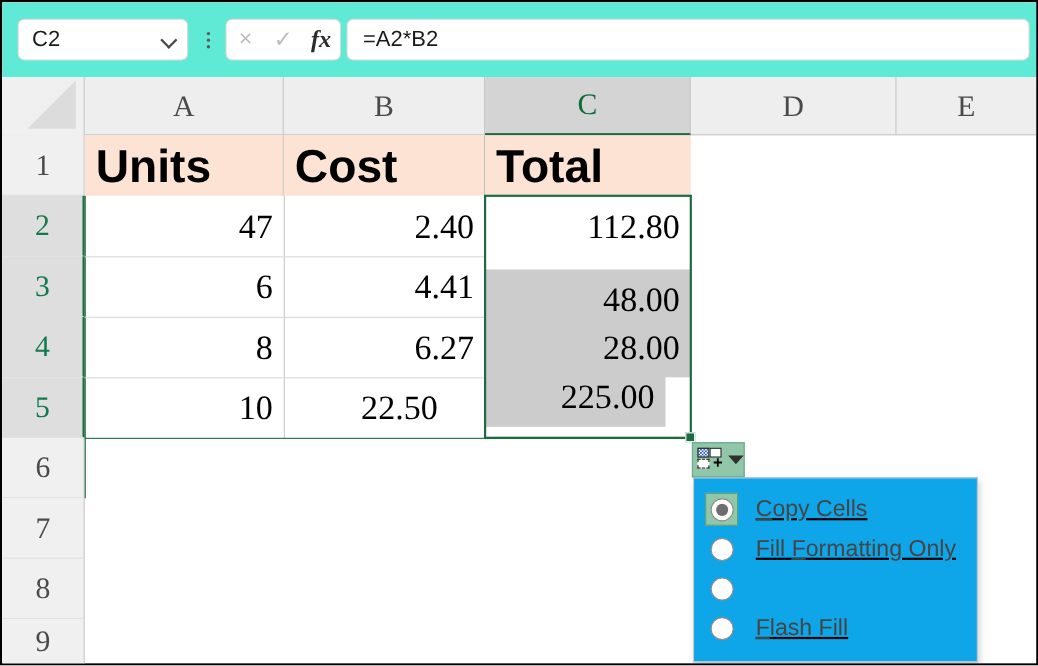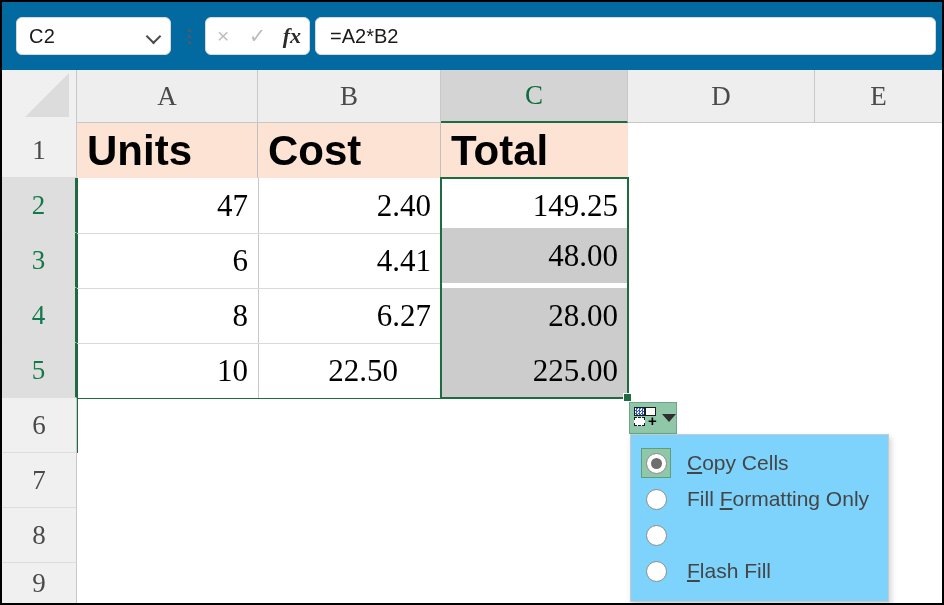--- a/index.html
+++ b/index.html
@@ -16,21 +16,21 @@
     background: #ffffff;
     border: 2px solid #000000;
     overflow: hidden;
   }
 
   
   .formula-strip {
     position: absolute;
     left: 0; top: 0;
     width: 940px; height: 68px;
-    background: #0369a1;
+    background: #5eead4;
     display: flex;
     align-items: center;
     padding-left: 14px;
   }
   .name-box {
     width: 155px; height: 38px;
     background: #ffffff;
     border: 1px solid #d8d8d8;
     border-radius: 6px;
     display: flex;
@@ -273,24 +273,25 @@
     margin-left: 3px;
     border-left: 7px solid transparent;
     border-right: 7px solid transparent;
     border-top: 8px solid #2f2f2f;
     flex: none;
   }
 
   
   .menu {
     position: absolute;
-    background: #7dd3fc;
+    background: #0ea5e9;
     border: 1px solid #c9c9c9;
     box-shadow: 2px 3px 6px rgba(0,0,0,.18);
     padding: 10px 0 12px 0;
+    text-decoration: underline;
   }
   .menu-item {
     display: flex;
     align-items: center;
     height: 36px;
     padding-left: 10px;
     cursor: pointer;
   }
   .radio-wrap {
     width: 30px; height: 30px;
@@ -377,33 +378,33 @@
     <div class="rowhead" style="top:383px; height:55px;">7</div>
     <div class="rowhead" style="top:438px; height:55px;">8</div>
     <div class="rowhead" style="top:493px; height:42px;">9</div>
 
     <div class="cell hdr bordered" style="left:75px;  top:53px; width:181px; height:55px;">Units</div>
     <div class="cell hdr bordered" style="left:256px; top:53px; width:183px; height:55px;">Cost</div>
     <div class="cell hdr" style="left:439px; top:53px; width:187px; height:55px;">Total</div>
 
     <div class="cell num" style="left:75px;  top:108px; width:181px; height:55px;">47</div>
     <div class="cell num" style="left:256px; top:108px; width:183px; height:55px;">2.40</div>
-    <div class="cell num" style="left:439px; top:108px; width:187px; height:55px;">149.25</div>
+    <div class="cell num" style="left:439px; top:108px; width:187px; height:55px;">112.80</div>
 
     <div class="cell num" style="left:75px;  top:163px; width:181px; height:55px;">6</div>
     <div class="cell num" style="left:256px; top:163px; width:183px; height:55px;">4.41</div>
-    <div class="cell num shaded" style="left:439px; top:158px; width:187px; height:55px;">48.00</div>
+    <div class="cell num shaded" style="left:439px; top:175px; width:187px; height:55px;">48.00</div>
 
     <div class="cell num" style="left:75px;  top:218px; width:181px; height:55px;">8</div>
     <div class="cell num" style="left:256px; top:218px; width:183px; height:55px;">6.27</div>
     <div class="cell num shaded" style="left:439px; top:218px; width:187px; height:55px;">28.00</div>
 
     <div class="cell num" style="left:75px;  top:273px; width:181px; height:55px;">10</div>
     <div class="cell num" style="left:256px; top:273px; width:150px; height:55px;">22.50</div>
-    <div class="cell num shaded" style="left:439px; top:273px; width:187px; height:55px;">225.00</div>
+    <div class="cell num shaded" style="left:439px; top:263px; width:164px; height:55px;">225.00</div>
 
     <div class="vline" style="left:256px; top:108px; height:220px;"></div>
     <div class="vline" style="left:75px;  top:108px; height:275px; background:#1e6b41; width:1px;"></div>
 
     <div class="hline" style="left:75px; top:163px; width:364px;"></div>
     <div class="hline" style="left:75px; top:218px; width:364px;"></div>
     <div class="hline" style="left:75px; top:273px; width:364px;"></div>
     <div class="hline" style="left:75px; top:328px; width:551px; background:#1e6b41;"></div>
 
     <div class="sel-rect" style="left:438px; top:107px; width:189px; height:222px;"></div>

